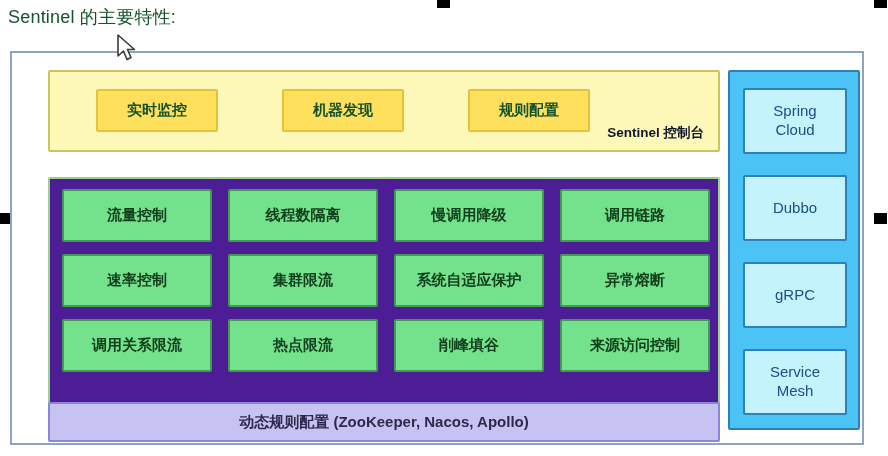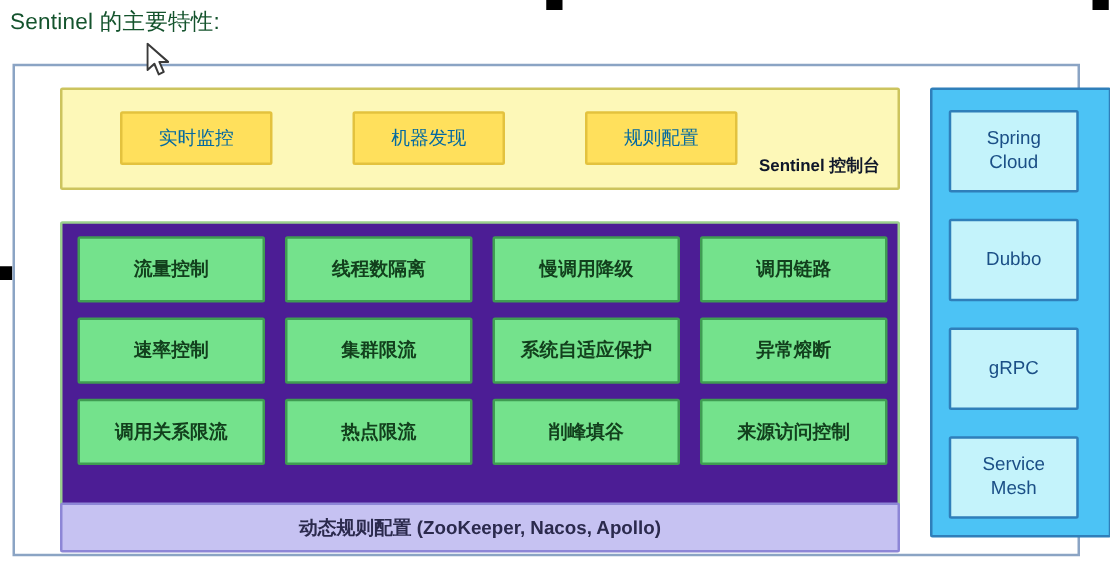--- a/index.html
+++ b/index.html
@@ -77,22 +77,22 @@
     width: 122px;
     height: 43px;
     box-sizing: border-box;
     background: #ffe05c;
     border: 2px solid #e3c23e;
     border-radius: 2px;
     display: flex;
     align-items: center;
     justify-content: center;
     font-size: 15px;
-    color: #0369a1;
-    font-weight: normal;
+    color: #14532d;
+    font-weight: bold;
   }
   #console-box-0 { left: 46px; }
   #console-box-1 { left: 232px; }
   #console-box-2 { left: 418px; }
   #console-label {
     position: absolute;
     right: 14px;
     bottom: 8px;
     font-size: 13.5px;
     color: #0f172a;
@@ -155,27 +155,26 @@
     color: #2b2a4d;
     font-weight: bold;
     white-space: nowrap;
   }
 
   
   #adapters-panel {
     position: absolute;
     left: 716px;
     top: 17px;
-    width: 145px;
+    width: 132px;
     height: 360px;
     box-sizing: border-box;
     background: #4cc3f5;
     border: 2px solid #2f7fba;
     border-radius: 2px;
-    margin-left: 16px;
   }
   .adapter-box {
     position: absolute;
     left: 13px;
     width: 104px;
     height: 66px;
     box-sizing: border-box;
     background: #c4f3fb;
     border: 2px solid #2f7fba;
     border-radius: 2px;

